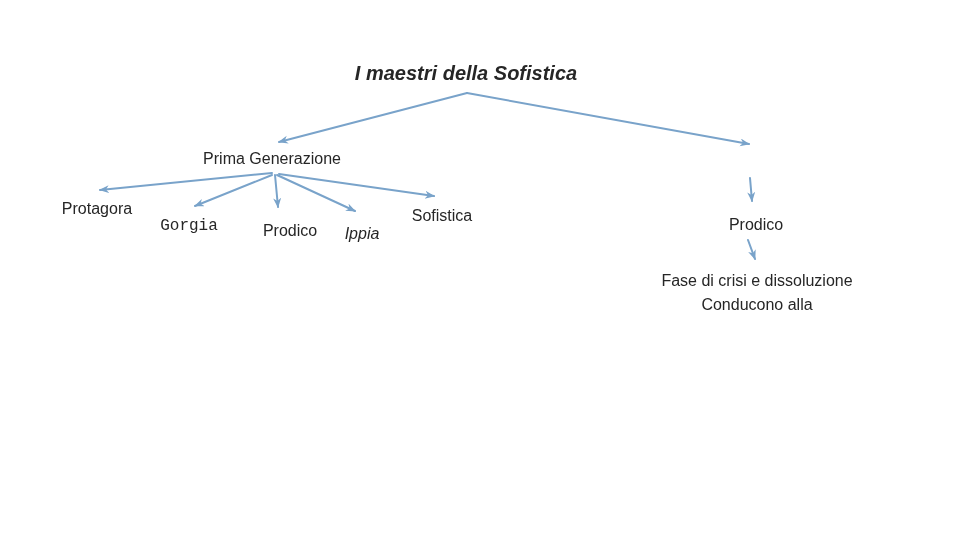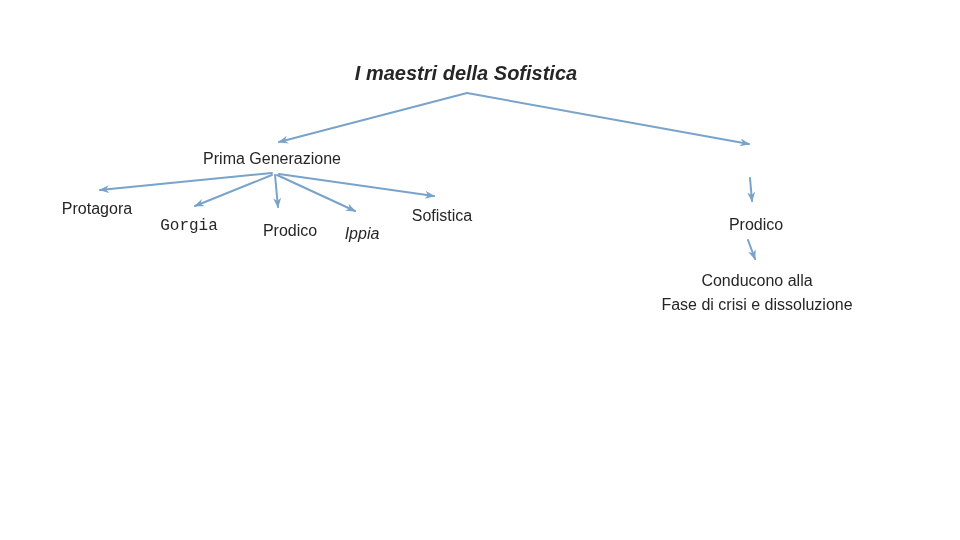--- a/index.html
+++ b/index.html
@@ -78,17 +78,17 @@
 
   <div class="label" style="left:278px;top:221px;margin-left:12px;">Prodico</div>
 
   <div class="label" style="left:362px;top:224px;font-style:italic;">Ippia</div>
 
   <div class="label" style="left:442px;top:206px;">Sofistica</div>
 
   <div class="label" style="left:756px;top:215px;">Prodico</div>
 
   <div class="label conclusion" style="left:757px;top:269px;">
+    <div>Fase di crisi e dissoluzione</div>
     <div>Conducono alla</div>
-    <div>Fase di crisi e dissoluzione</div>
   </div>
 
 </div>
 
 </body></html>

